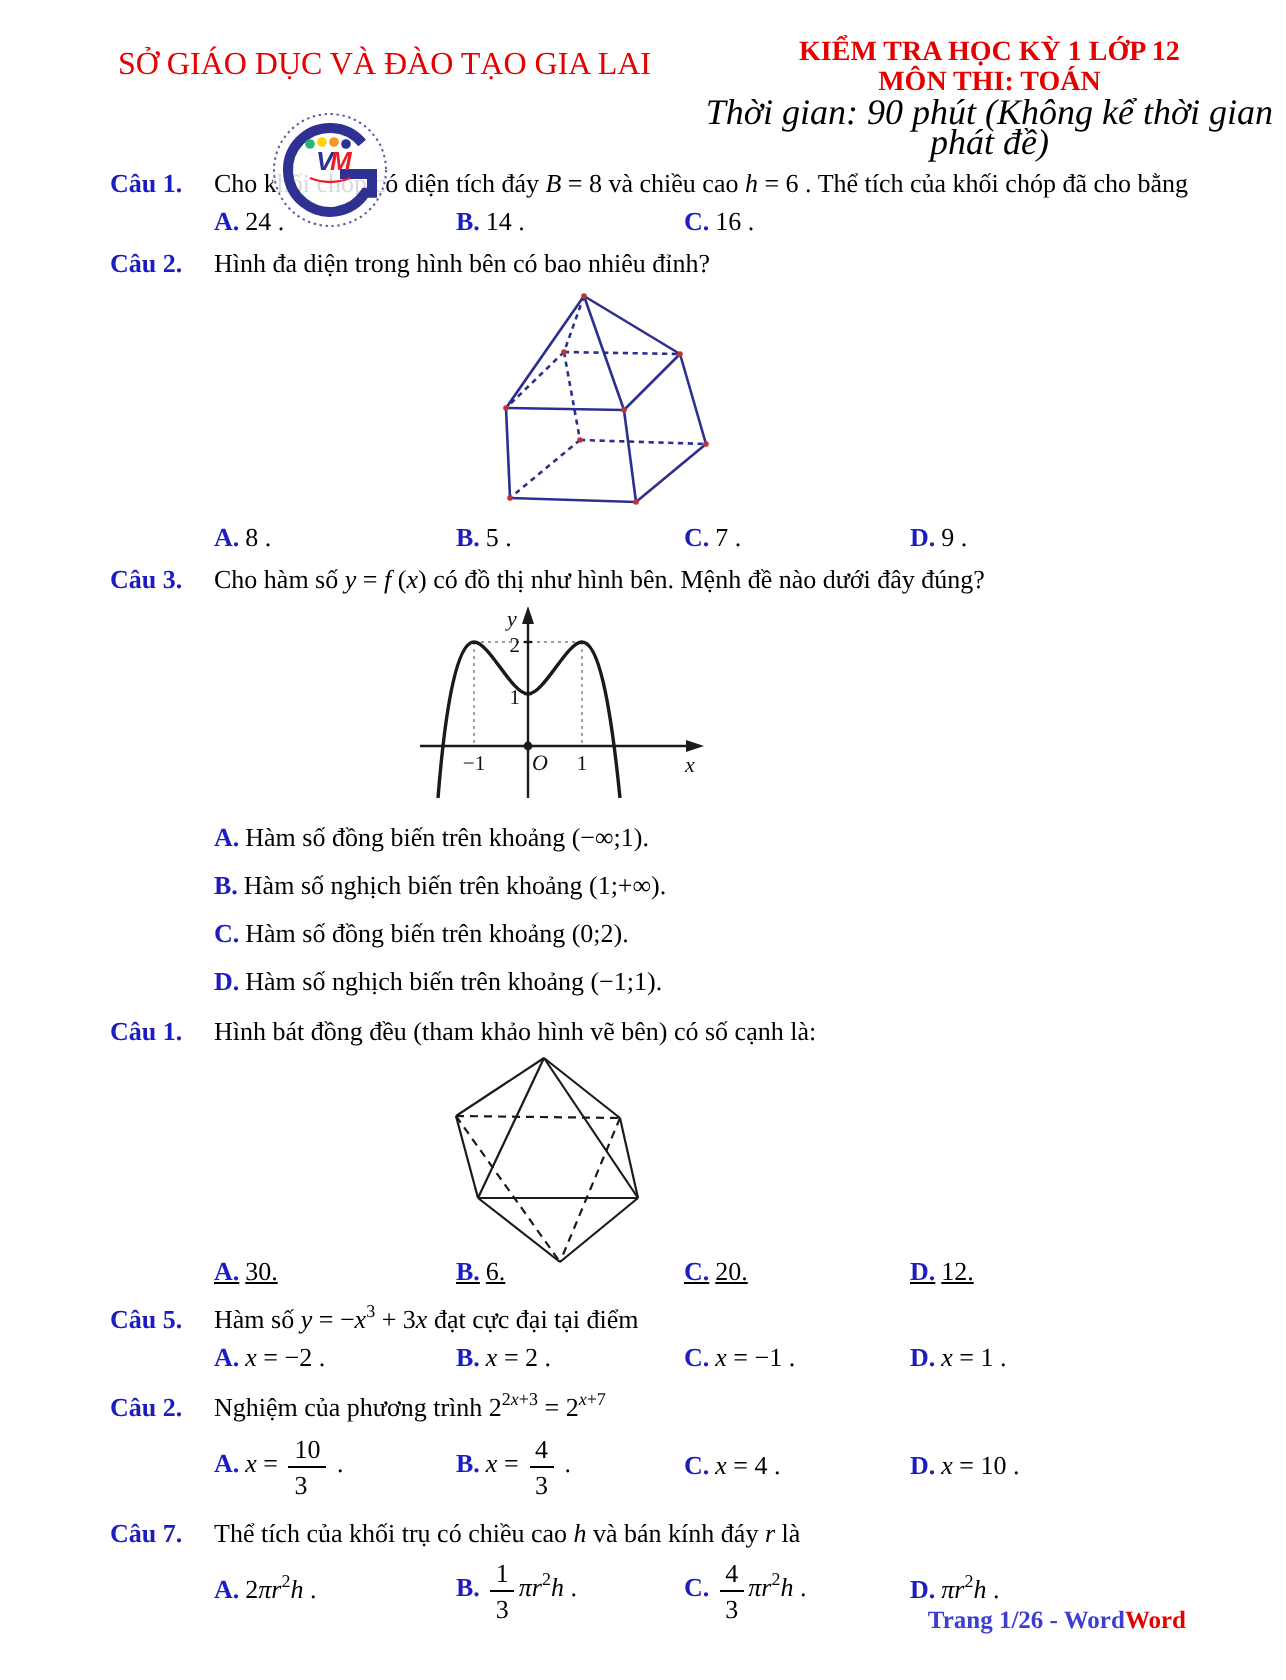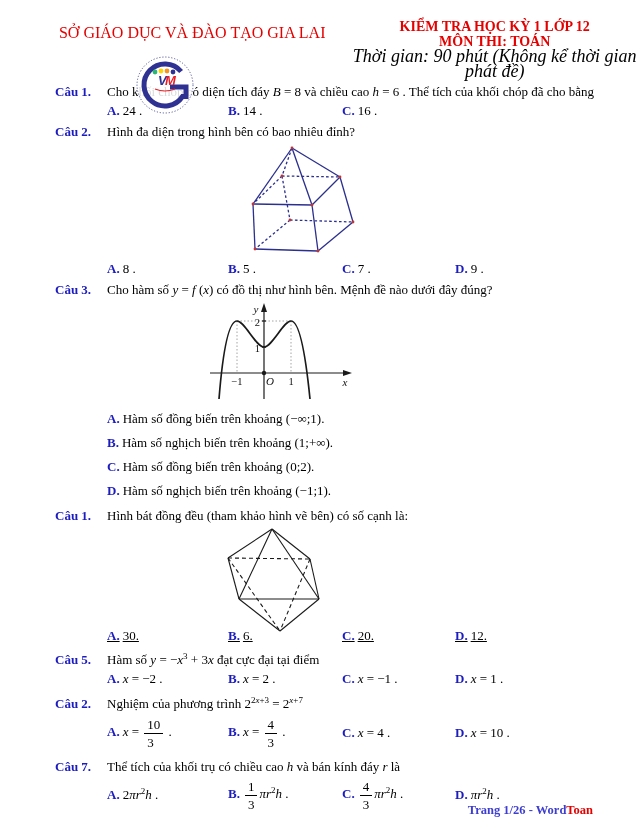--- a/index.html
+++ b/index.html
@@ -221,16 +221,16 @@
     <span class="q-text">Thể tích của khối trụ có chiều cao <i>h</i> và bán kính đáy <i>r</i> là</span>
   </div>
   <div class="ans" style="margin-top:4px">
     <span class="c1"><span class="letter">A.</span><span>2<i>πr</i><sup>2</sup><i>h</i> .</span></span>
     <span class="c2"><span class="letter">B.</span><span><span class="frac"><span class="num">1</span><span class="den">3</span></span><i>πr</i><sup>2</sup><i>h</i> .</span></span>
     <span class="c3"><span class="letter">C.</span><span><span class="frac"><span class="num">4</span><span class="den">3</span></span><i>πr</i><sup>2</sup><i>h</i> .</span></span>
     <span class="c4"><span class="letter">D.</span><span><i>πr</i><sup>2</sup><i>h</i> .</span></span>
   </div>
 
   <div class="footer">
-    <span class="fb">Trang 1/26 - Word</span><span class="fr">Toan</span>
+    <span class="fb">Trang 1/26 - Word</span><span class="fr">Word</span>
   </div>
 
 </div>
 
 </body></html>

